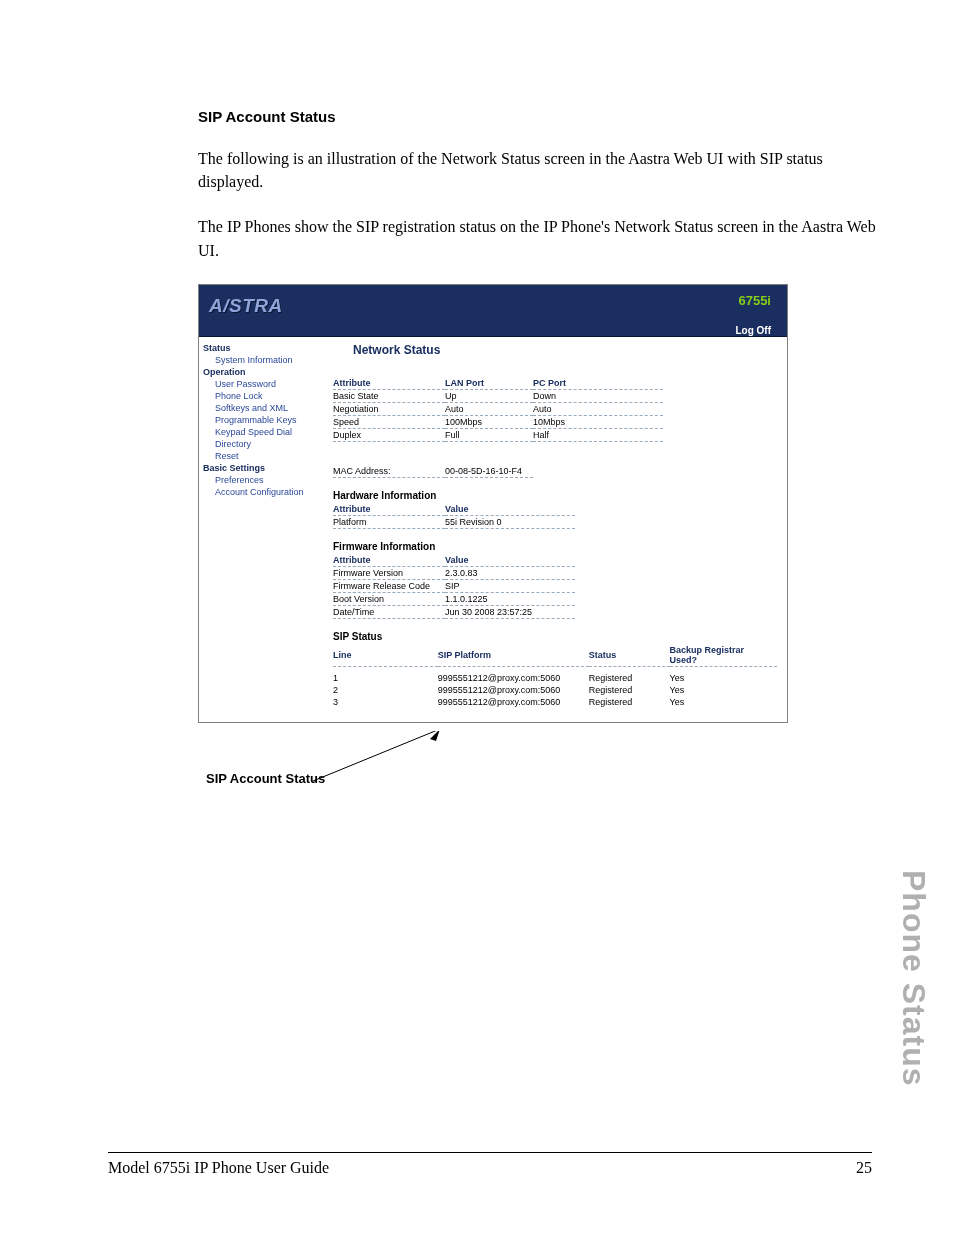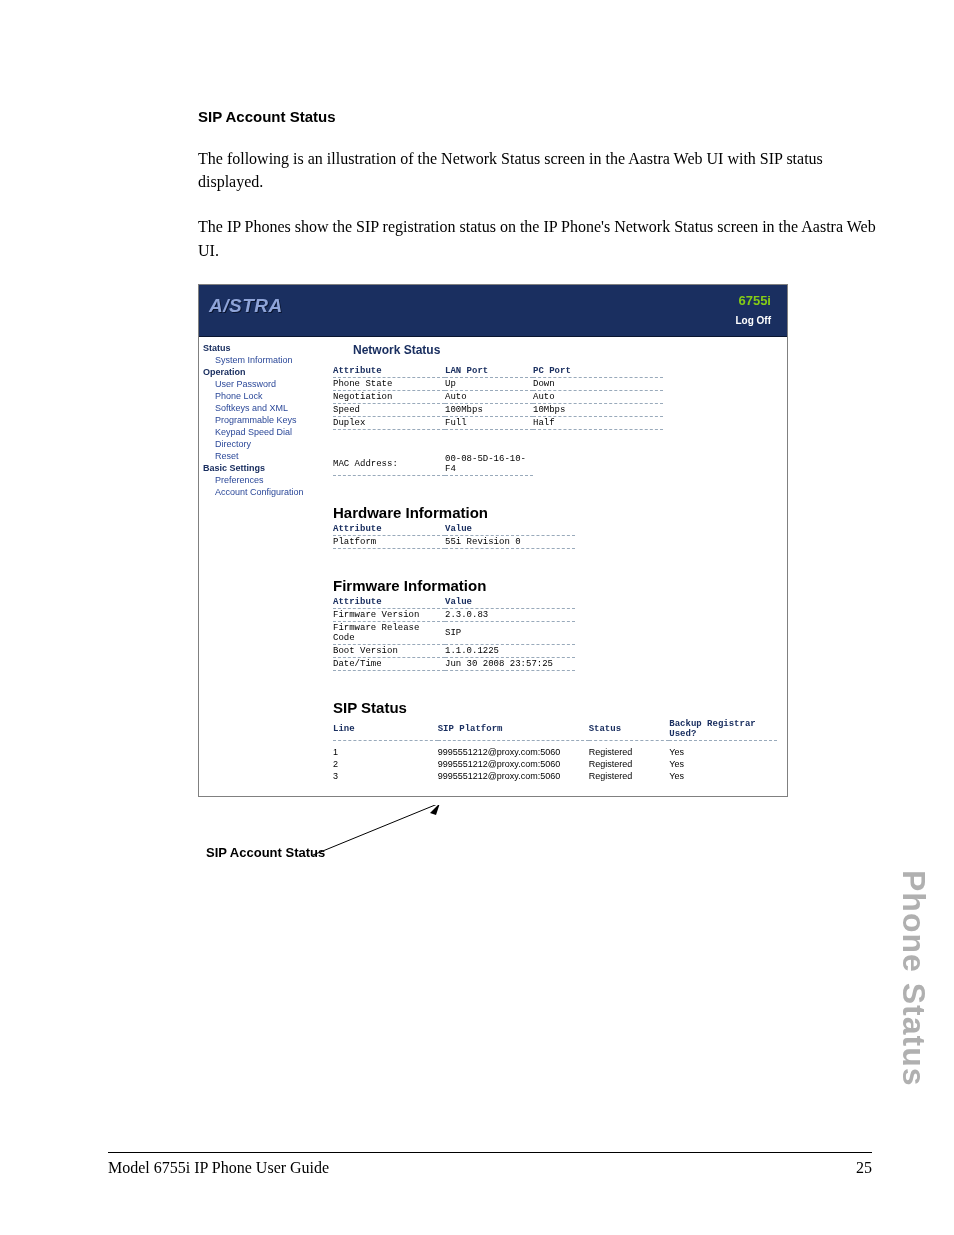--- a/index.html
+++ b/index.html
@@ -61,21 +61,21 @@
     position: absolute;
     right: 16px;
     top: 8px;
     color: #84cc16;
     font-weight: bold;
     font-size: 13px;
   }
   .logoff {
     position: absolute;
     right: 16px;
-    top: 30px;
+    top: 40px;
     color: #fff;
     font-weight: bold;
     font-size: 10px;
   }
   .shot-body {
     display: flex;
     background: #fff;
   }
   .sidebar {
     width: 122px;
@@ -95,45 +95,45 @@
     padding: 1px 0 1px 12px;
   }
   .content {
     flex: 1;
     padding: 6px 10px 14px 12px;
   }
   .content-title {
     color: #1a2f60;
     font-weight: bold;
     font-size: 12px;
-    margin-bottom: 8px;
+    margin-bottom: 20px;
     padding-left: 20px;
   }
   .tbl { border-collapse: collapse; }
   .tbl td, .tbl th {
     font-size: 9px;
     text-align: left;
     padding: 1px 6px 1px 0;
     vertical-align: middle;
   }
   .col-attr { width: 112px; }
   .col-lan  { width: 88px; }
   .col-pc   { width: 130px; }
   .col-val  { width: 130px; }
   .col-line { width: 108px; }
   .col-sip  { width: 152px; }
   .col-stat { width: 82px; }
   .col-bkup { width: 110px; }
   .bluehead { color: #1a2f60; font-weight: bold; }
-  .dashrow td { border-bottom: 1px dashed #9ab; font-family: Liberation Mono, monospace; }
+  .dashrow td { border-bottom: 1px dashed #9ab; }
   .subsection {
     color: #000;
     font-weight: bold;
-    font-size: 15px;
-    margin-top: 28px;
+    font-size: 10px;
+    margin-top: 12px;
     margin-bottom: 2px;
   }
   .callout-label {
     font-family: Arial, Helvetica, sans-serif;
     font-weight: bold;
     font-size: 13px;
     margin-left: 8px;
   }
   .callout-svg {
     position: relative;
@@ -199,21 +199,21 @@
         <div class="content-title">Network Status</div>
 
         <table class="tbl">
           <tbody>
               <tr class="dashrow">
             <td class="bluehead col-attr">Attribute</td>
             <td class="bluehead col-lan">LAN Port</td>
             <td class="bluehead col-pc">PC Port</td>
           </tr>
           <tr class="dashrow">
-                <td>Phone State</td>
+                <td>Basic State</td>
                 <td>Up</td>
                 <td>Down</td>
               </tr>
           <tr class="dashrow">
                 <td>Negotiation</td>
                 <td>Auto</td>
                 <td>Auto</td>
               </tr>
           <tr class="dashrow">
                 <td>Speed</td>

